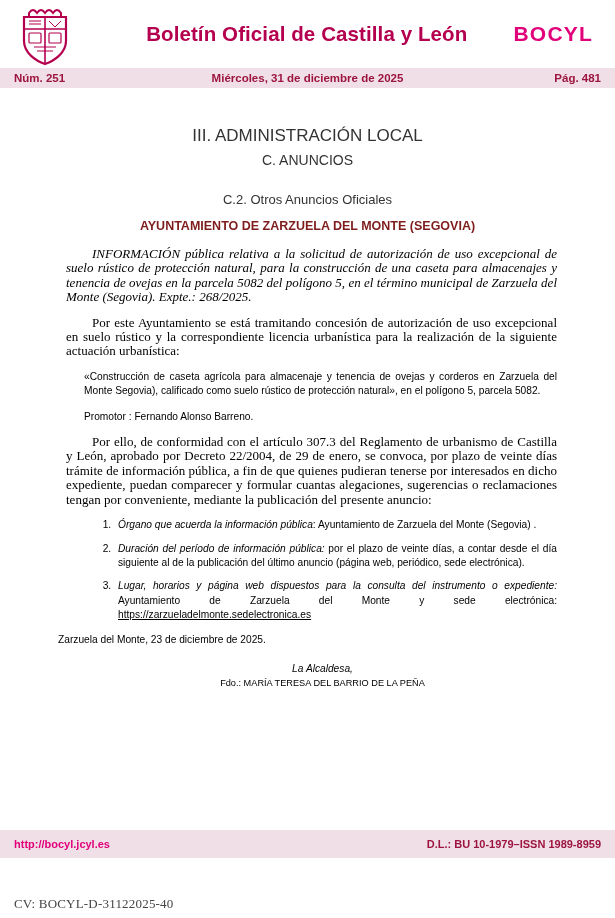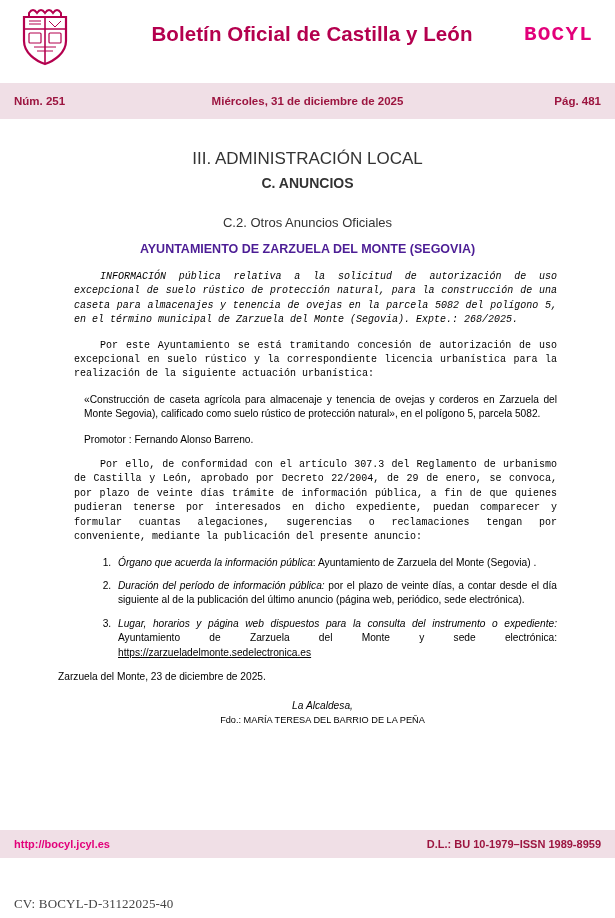--- a/index.html
+++ b/index.html
@@ -45,88 +45,87 @@
     text-align: center;
     font-family: "Liberation Sans", sans-serif;
     font-weight: bold;
     font-size: 20.5px;
     color: #b4004e;
     letter-spacing: 0.1px;
     padding-left: 26px;
   }
   .bocyl-logo {
     flex: 0 0 auto;
-    font-family: Liberation Mono, monospace;
+    font-family: Liberation Sans, sans-serif;
     font-weight: bold;
     font-size: 21px;
     color: #e2007a;
     letter-spacing: 1.2px;
     padding-right: 4px;
   }
 
   
   .ribbon {
     background: #f0dfe6;
-    height: 36px;
+    height: 20px;
     display: flex;
     align-items: center;
     font-family: "Liberation Sans", sans-serif;
     font-size: 11.5px;
     font-weight: bold;
     color: #9c1540;
     padding: 0 14px;
-    margin-top: 15px;
   }
   .ribbon .num { width: 120px; text-align: left; }
   .ribbon .date { flex: 1 1 auto; text-align: center; }
   .ribbon .pag { width: 120px; text-align: right; }
 
   
   .content {
-    padding: 22px 58px 0 58px;
+    padding: 30px 58px 0 58px;
   }
   .t-h1 {
     text-align: center;
     font-family: "Liberation Sans", sans-serif;
     font-size: 17px;
     color: #333333;
     margin: 8px 0 2px 0;
     font-weight: normal;
   }
   .t-h2 {
     text-align: center;
     font-family: "Liberation Sans", sans-serif;
     font-size: 14px;
     color: #333333;
     margin: 6px 0 2px 0;
-    font-weight: bold;
+    font-weight: normal;
   }
   .t-h3 {
     text-align: center;
     font-family: "Liberation Sans", sans-serif;
     font-size: 13px;
     color: #333333;
     margin: 24px 0 2px 0;
     font-weight: normal;
   }
   .t-h4 {
     text-align: center;
     font-family: "Liberation Sans", sans-serif;
     font-size: 12.5px;
-    color: #4c1d95;
+    color: #7f1d1d;
     font-weight: bold;
     margin: 12px 0 14px 0;
   }
 
   p.para {
-    font-family: Liberation Mono, monospace;
-    font-size: 10px;
+    font-family: Liberation Serif, serif;
+    font-size: 13px;
     line-height: 14.4px;
     text-align: justify;
-    margin: 0 0 11px 16px;
+    margin: 0 0 11px 8px;
     text-indent: 26px;
     color: #000;
   }
   p.para.italic { font-style: italic; }
   p.quote {
     font-family: "Liberation Sans", sans-serif;
     font-size: 10.2px;
     line-height: 14.4px;
     text-align: justify;
     margin: 1px 0 11px 0;

